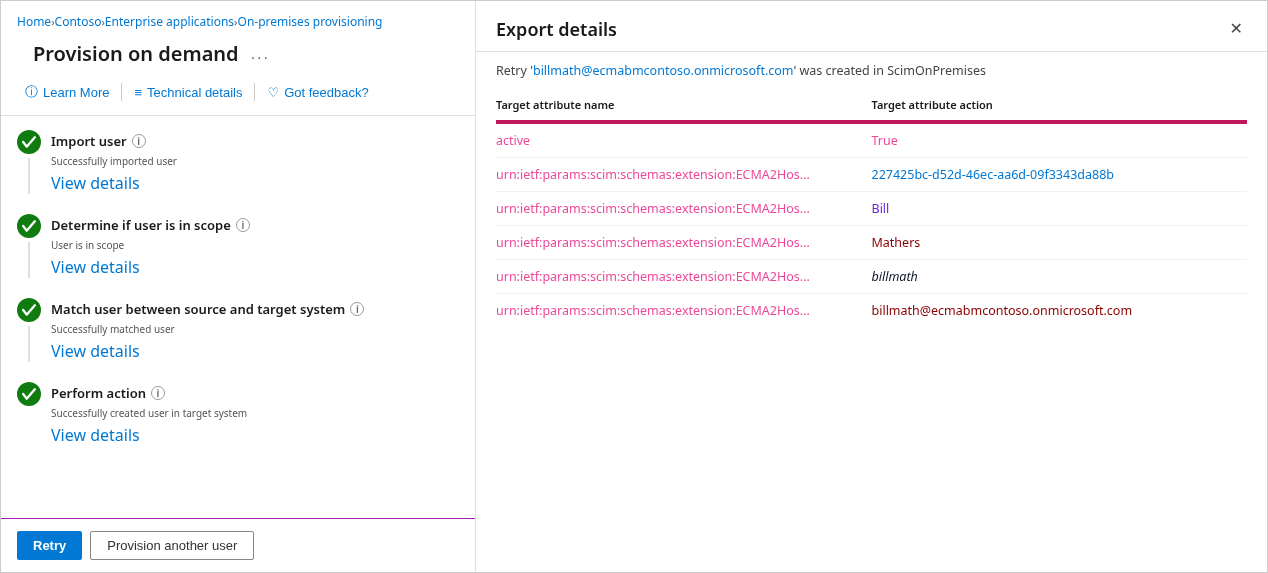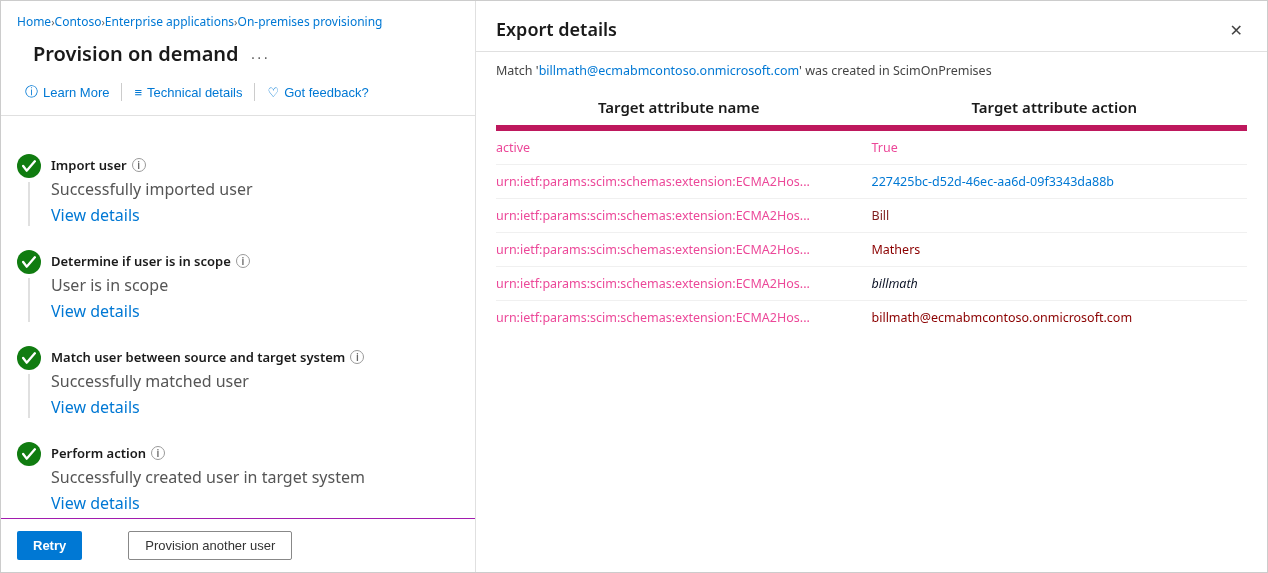--- a/index.html
+++ b/index.html
@@ -107,21 +107,20 @@
     }
     .steps-container {
       flex: 1;
       overflow-y: auto;
       padding: 14px 16px;
     }
     .step {
       display: flex;
       gap: 10px;
       margin-bottom: 20px;
-      margin-top: 24px;
     }
     .step-left {
       display: flex;
       flex-direction: column;
       align-items: center;
       min-width: 24px;
     }
     .step-icon {
       width: 24px;
       height: 24px;
@@ -164,21 +163,21 @@
       border: 1px solid #999;
       color: #666;
       font-size: 10px;
       display: inline-flex;
       align-items: center;
       justify-content: center;
       cursor: default;
       flex-shrink: 0;
     }
     .step-desc {
-      font-size: 16px;
+      font-size: 10px;
       color: #555;
       margin-bottom: 4px;
     }
     .view-details-link {
       color: #0078d4;
       font-size: 16px;
       cursor: pointer;
       text-decoration: none;
       display: inline-block;
     }
@@ -200,34 +199,33 @@
       font-weight: 600;
     }
     .btn-secondary {
       background: #fff;
       color: #333;
       border: 1px solid #888;
       padding: 6px 16px;
       border-radius: 2px;
       cursor: pointer;
       font-size: 13px;
-      margin-left: 38px;
     }
 
     
     .right-panel {
       flex: 1;
       display: flex;
       flex-direction: column;
       overflow: hidden;
       padding: 0;
     }
     .panel-header {
       display: flex;
-      align-items: flex-end;
+      align-items: center;
       justify-content: space-between;
       padding: 16px 20px 10px 20px;
       border-bottom: 1px solid #e0e0e0;
     }
     .panel-title {
       font-size: 18px;
       font-weight: 600;
       color: #1a1a1a;
     }
     .close-btn {
@@ -250,26 +248,26 @@
     .table-container {
       flex: 1;
       overflow-y: auto;
       padding: 0 20px;
     }
     .attr-table {
       width: 100%;
       border-collapse: collapse;
     }
     .attr-table th {
-      text-align: center;
+      text-align: left;
       font-weight: 600;
-      font-size: 15px;
+      font-size: 11px;
       color: #1a1a1a;
       padding: 8px 10px 8px 0;
-      border-bottom: 6px solid #be185d;
+      border-bottom: 4px solid #be185d;
     }
     .attr-table td {
       padding: 8px 10px 8px 0;
       font-size: 12.5px;
       border-bottom: 1px solid #f0f0f0;
       vertical-align: top;
     }
     .attr-table tr:last-child td { border-bottom: none; }
     .attr-name-col { width: 50%; color: #ec4899; }
     .attr-value-col { color: #8b0000; }
@@ -401,21 +399,21 @@
     </div>
 
     <div class="right-panel">
 
       <div class="panel-header">
         <h2 class="panel-title">Export details</h2>
         <button class="close-btn">✕</button>
       </div>
 
       <div class="panel-subtitle">
-        <span>Match '</span><span class="highlight">billmath@ecmabmcontoso.onmicrosoft.com</span><span>' was created in ScimOnPremises</span>
+        <span>Retry '</span><span class="highlight">billmath@ecmabmcontoso.onmicrosoft.com</span><span>' was created in ScimOnPremises</span>
       </div>
 
       <div class="table-container">
         <table class="attr-table">
           <thead>
             <tr>
               <th class="attr-name-col">Target attribute name</th>
               <th class="attr-value-col">Target attribute action</th>
             </tr>
           </thead>
@@ -423,21 +421,21 @@
           <tr>
                 <td class="attr-name-col">active</td>
                 <td style="color: #ec4899;">True</td>
               </tr>
               <tr>
                 <td class="attr-name-col">urn:ietf:params:scim:schemas:extension:ECMA2Hos...</td>
                 <td style="color: rgb(0, 120, 212);">227425bc-d52d-46ec-aa6d-09f3343da88b</td>
               </tr>
               <tr>
                 <td class="attr-name-col">urn:ietf:params:scim:schemas:extension:ECMA2Hos...</td>
-                <td style="color: #7f1d1d; margin-top: 16px;">Bill</td>
+                <td style="color: #6d28d9; margin-top: 16px;">Bill</td>
               </tr>
               <tr>
                 <td class="attr-name-col">urn:ietf:params:scim:schemas:extension:ECMA2Hos...</td>
                 <td style="color: rgb(139, 0, 0);">Mathers</td>
               </tr>
               <tr>
                 <td class="attr-name-col">urn:ietf:params:scim:schemas:extension:ECMA2Hos...</td>
                 <td style="color: #0f172a; font-style: italic;">billmath</td>
               </tr>
               <tr>

